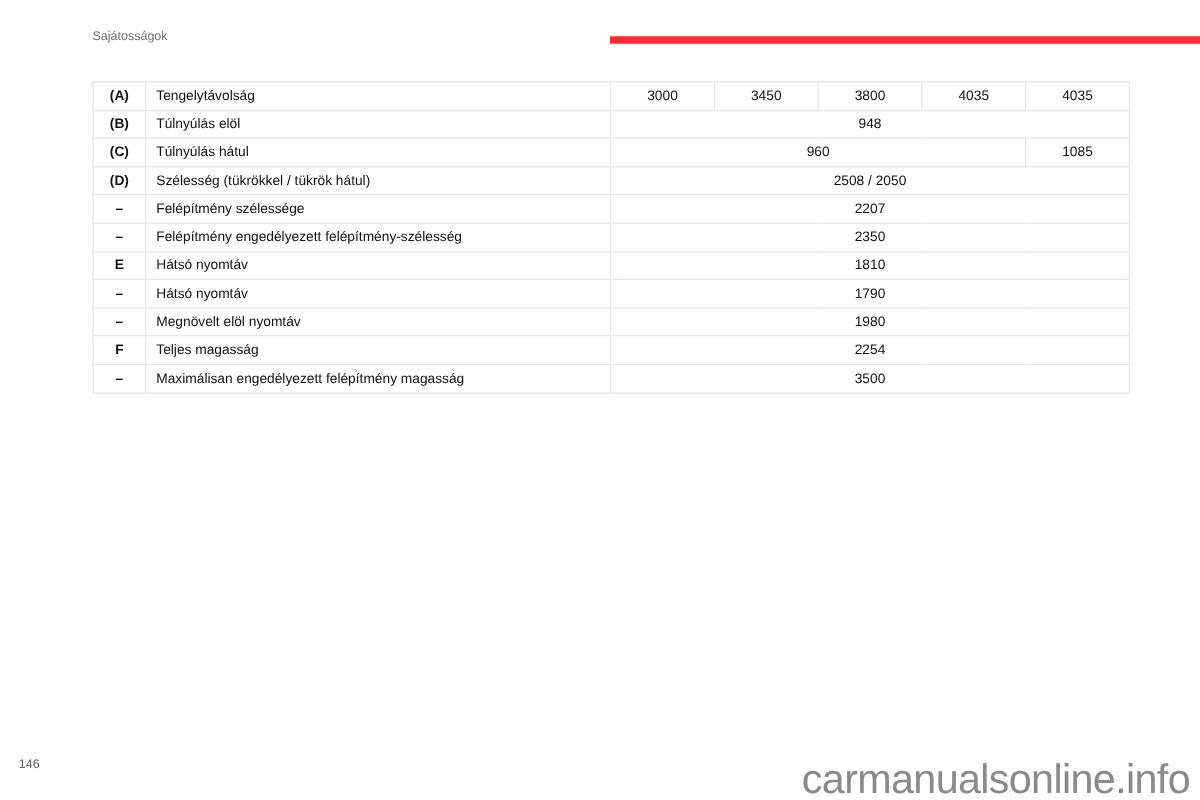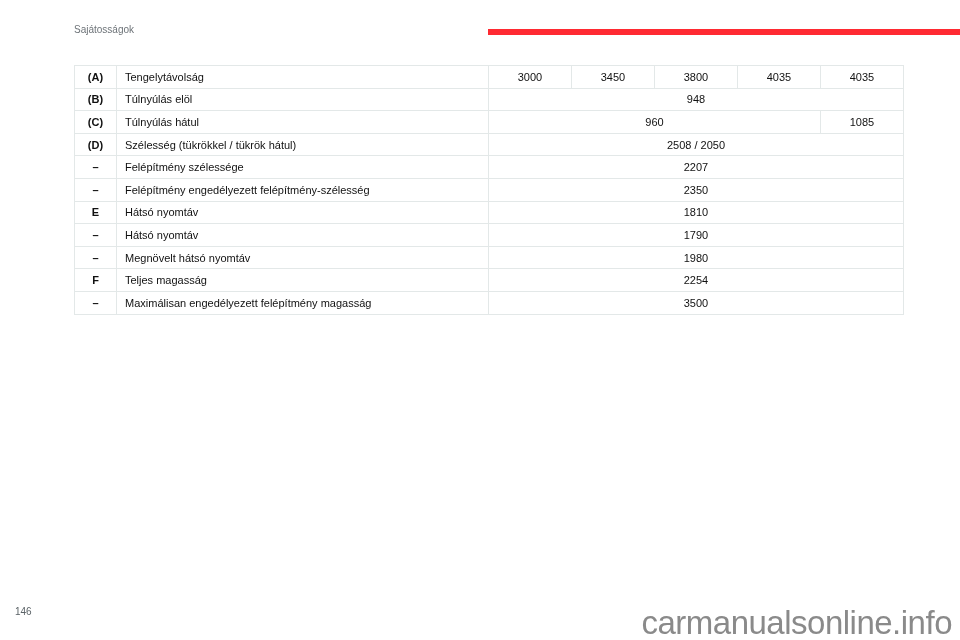--- a/index.html
+++ b/index.html
@@ -129,21 +129,21 @@
     <td class="c-label">Hátsó nyomtáv</td>
     <td class="c-val" colspan="5">1810</td>
   </tr>
   <tr>
     <td class="c-code">–</td>
     <td class="c-label">Hátsó nyomtáv</td>
     <td class="c-val" colspan="5">1790</td>
   </tr>
   <tr>
     <td class="c-code">–</td>
-    <td class="c-label">Megnövelt hátsó nyomtáv</td>
+    <td class="c-label">Megnövelt elöl nyomtáv</td>
     <td class="c-val" colspan="5">1980</td>
   </tr>
   <tr>
     <td class="c-code">F</td>
     <td class="c-label">Teljes magasság</td>
     <td class="c-val" colspan="5">2254</td>
   </tr>
   <tr>
     <td class="c-code">–</td>
     <td class="c-label">Maximálisan engedélyezett felépítmény magasság</td>

